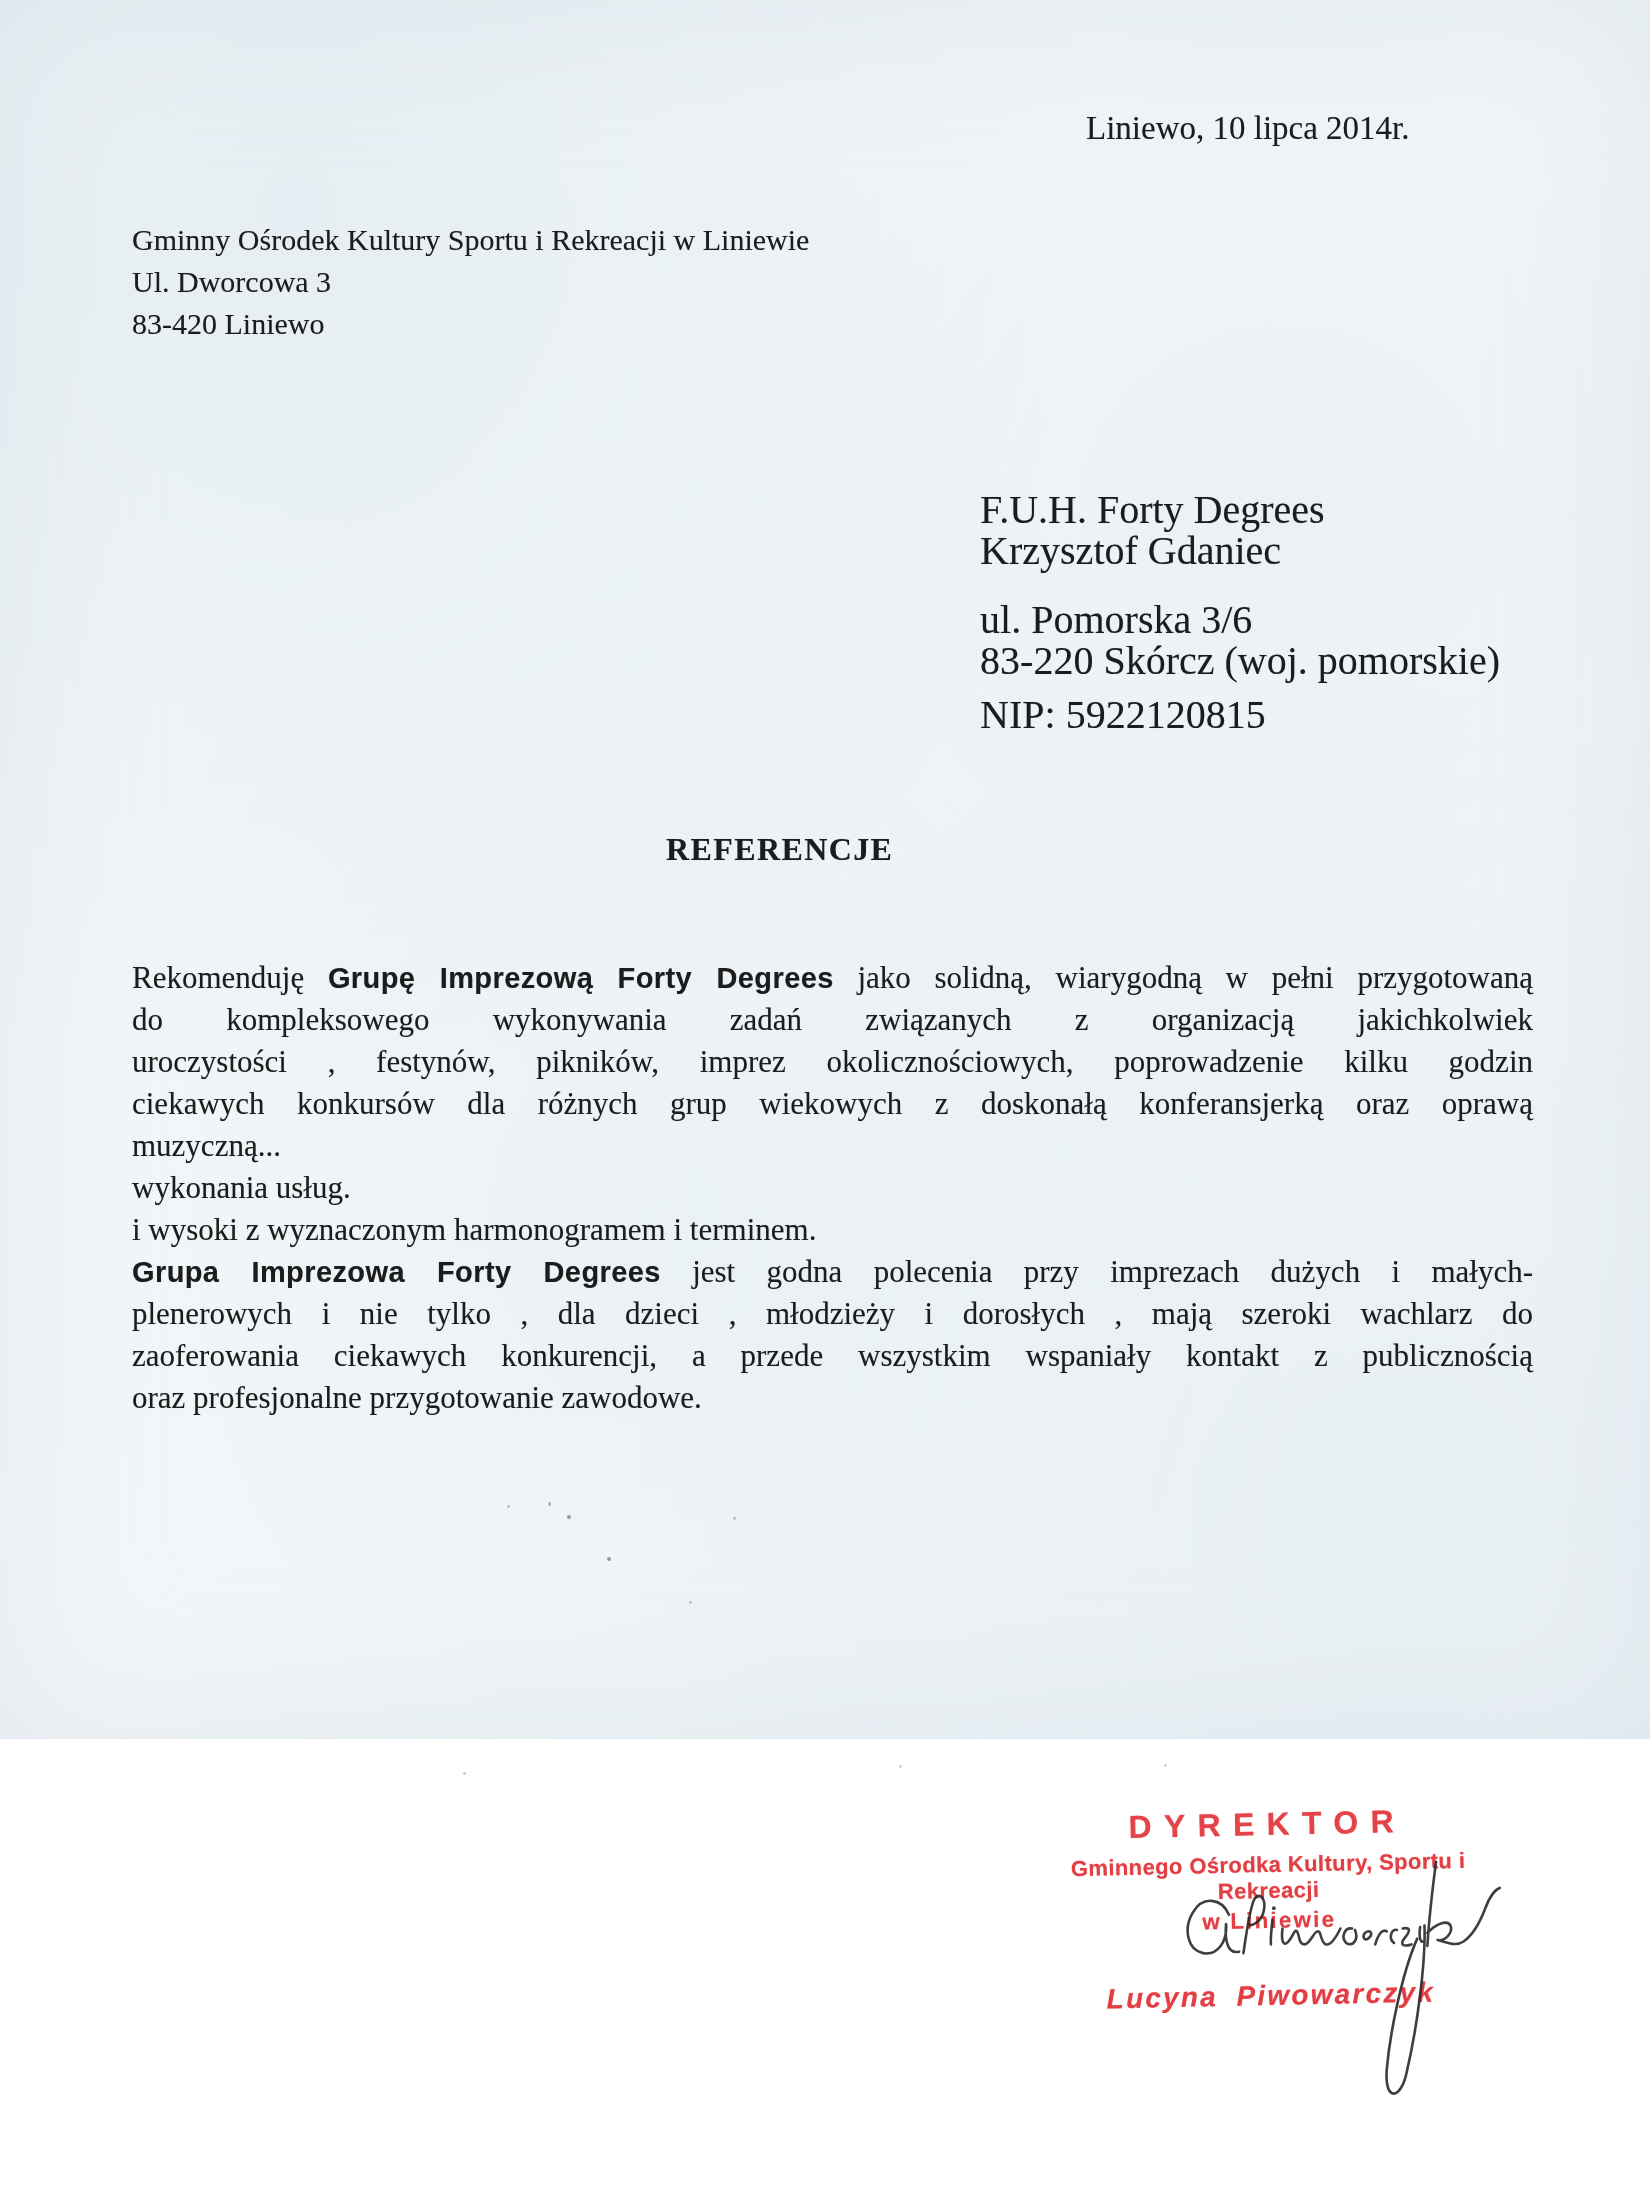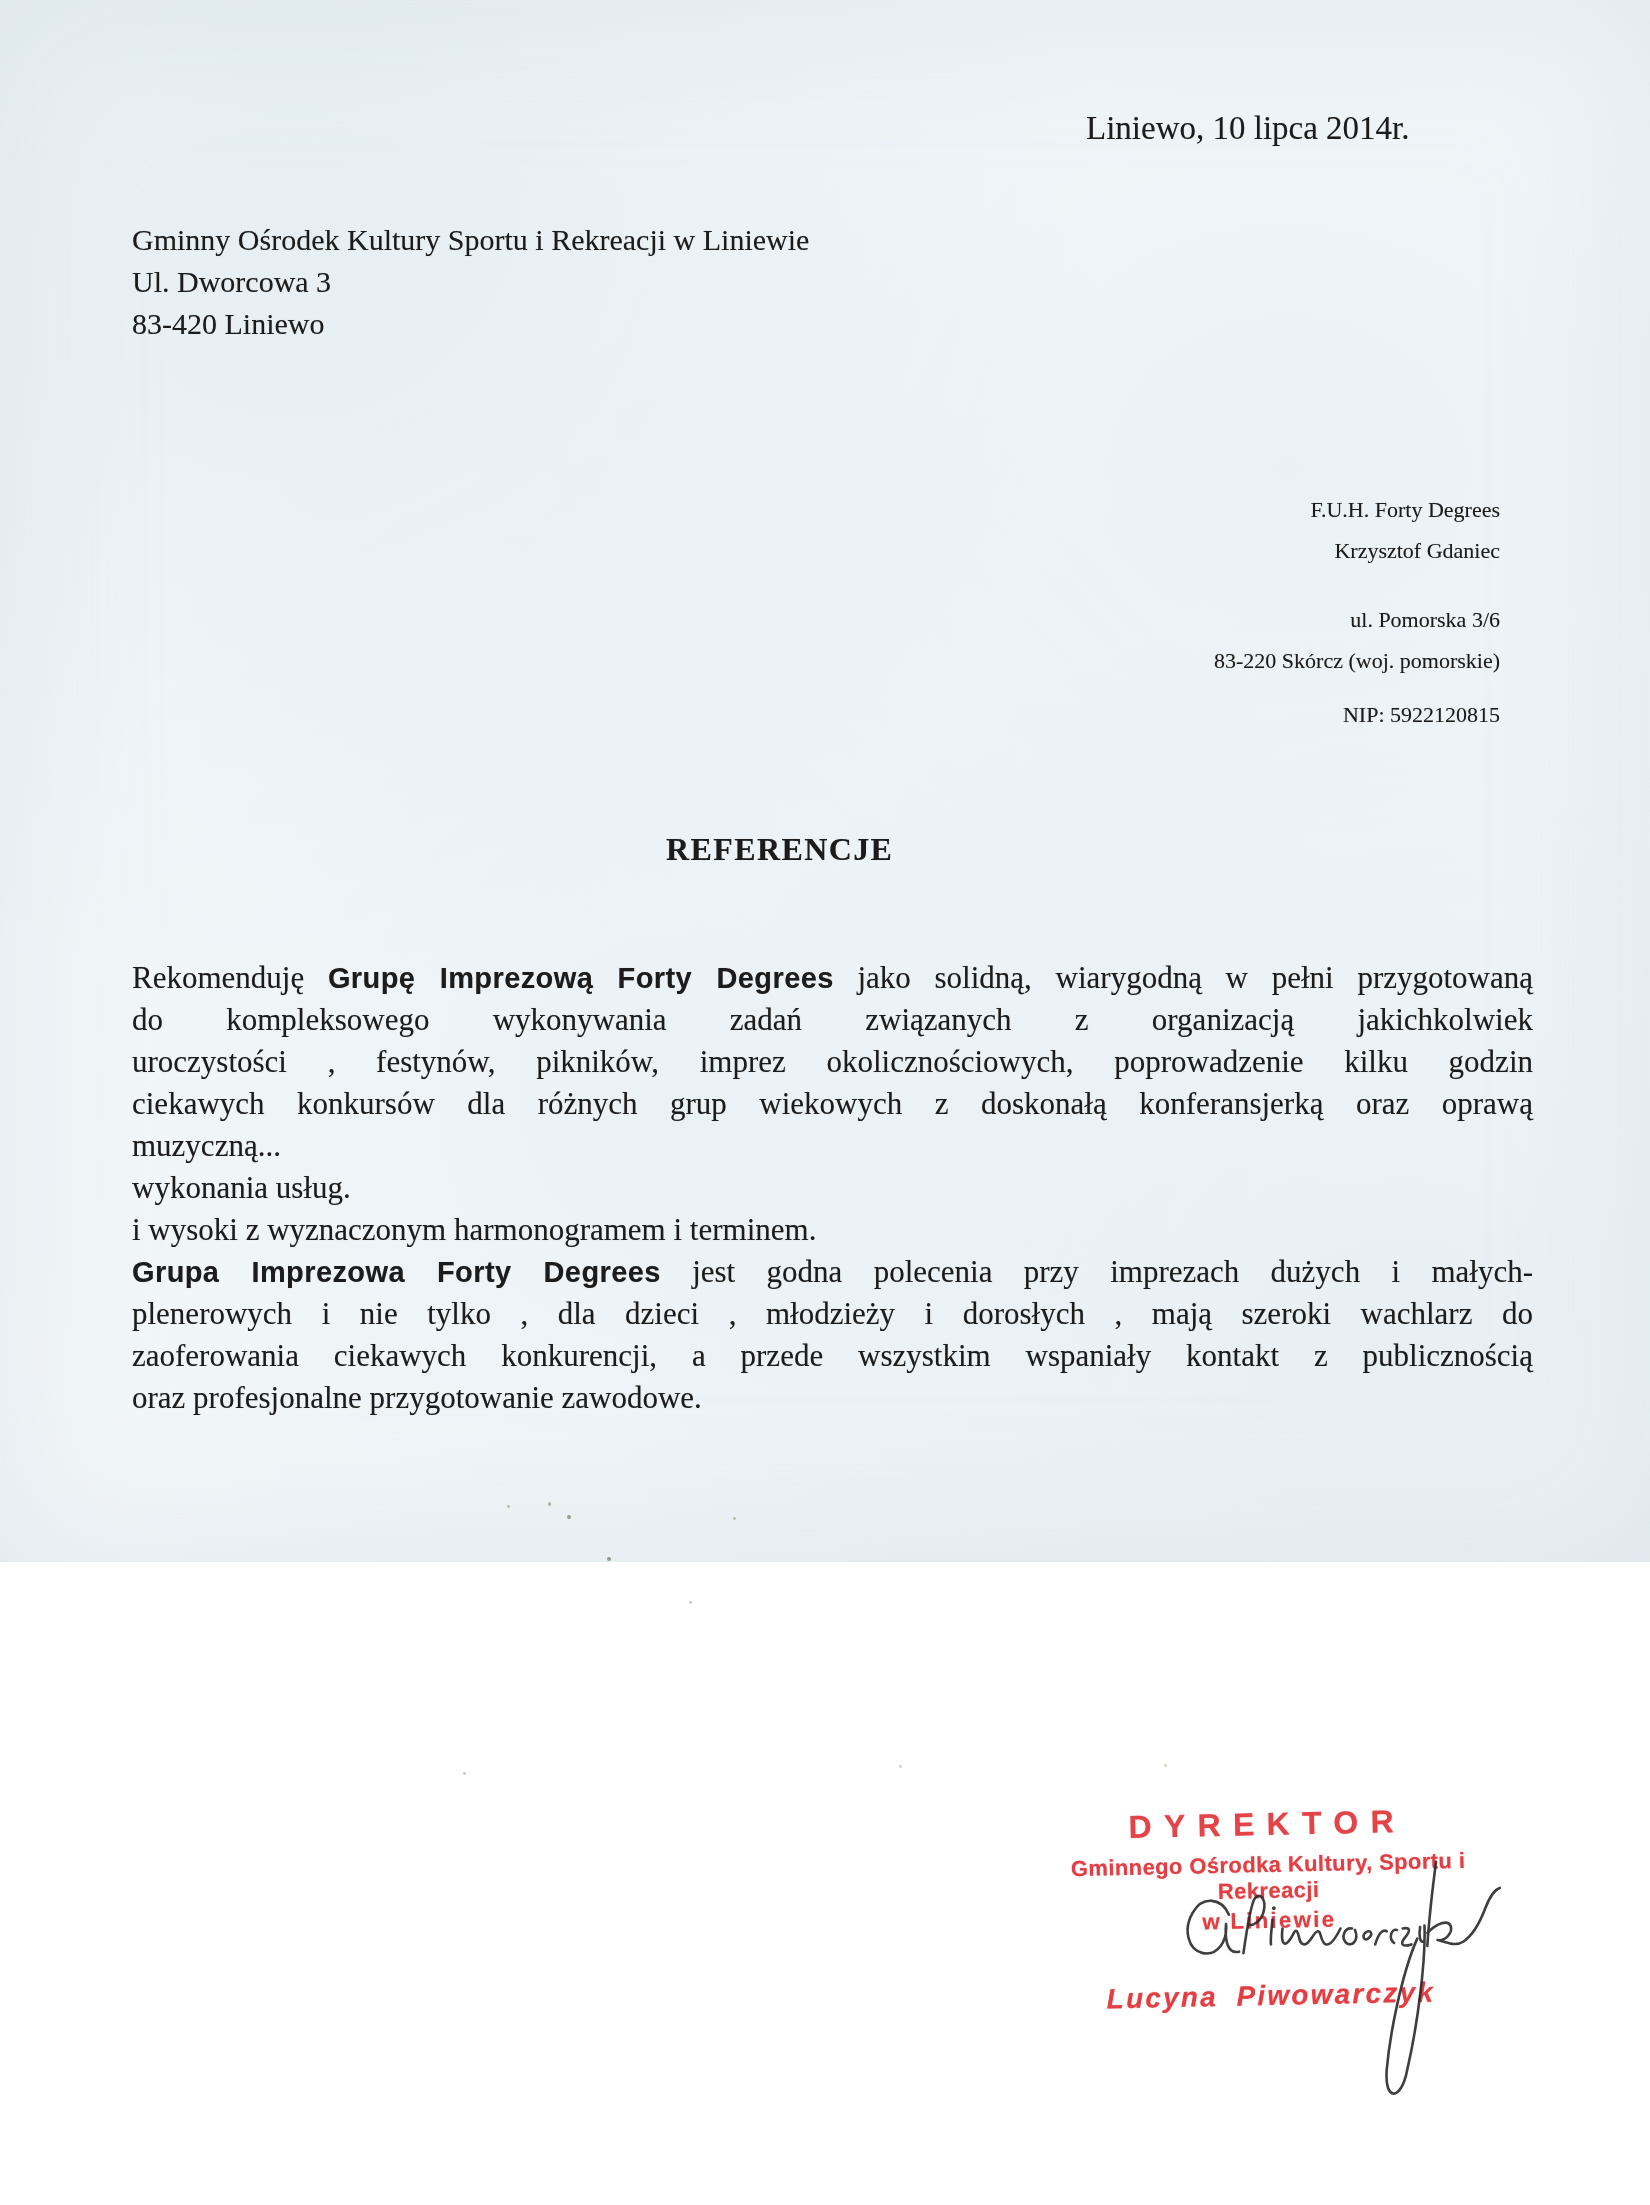--- a/index.html
+++ b/index.html
@@ -3,21 +3,21 @@
 <meta charset="utf-8">
 <style>
   html, body {
     margin: 0; padding: 0;
     width: 1651px; height: 2205px;
     overflow: hidden;
     font-family: "Liberation Serif", serif;
   }
   .page {
     position: absolute; left: 0; top: 0;
-    width: 1651px; height: 1562px;
+    width: 1651px; height: 1739px;
     background-color: #f3f7f9;
     background-image:
       radial-gradient(ellipse at 18% 12%, rgba(219,231,238,0.55) 0%, rgba(219,231,238,0) 42%),
       radial-gradient(ellipse at 78% 30%, rgba(224,234,240,0.45) 0%, rgba(224,234,240,0) 45%),
       radial-gradient(ellipse at 40% 70%, rgba(222,233,240,0.40) 0%, rgba(222,233,240,0) 50%),
       radial-gradient(ellipse at 85% 88%, rgba(218,230,238,0.45) 0%, rgba(218,230,238,0) 40%);
     box-shadow: inset 0 0 159px rgba(186,203,214,0.30);
     color: #1c1c1c;
   }
   .scan-text { text-shadow: 0 0 0.7px rgba(30,30,30,0.35); }
@@ -25,22 +25,22 @@
   .date-line {
     position: absolute; left: 1086px; top: 110px;
     font-size: 33px; white-space: nowrap;
   }
   .sender {
     position: absolute; left: 132px; top: 219px;
     font-size: 30px; line-height: 42px; white-space: nowrap;
   }
   .recipient {
     position: absolute; right: 151px; top: 489px;
-    font-size: 22px; line-height: 41px;
-    text-align: right; white-space: nowrap;
+    font-size: 40px; line-height: 41px;
+    white-space: nowrap;
   }
   .recipient .gap23 { margin-top: 28px; }
   .recipient .gap18 { margin-top: 13px; }
 
   .doc-title {
     position: absolute; left: 666px; top: 831px;
     font-size: 32px; font-weight: bold; letter-spacing: 1.4px;
     white-space: nowrap;
   }
 

